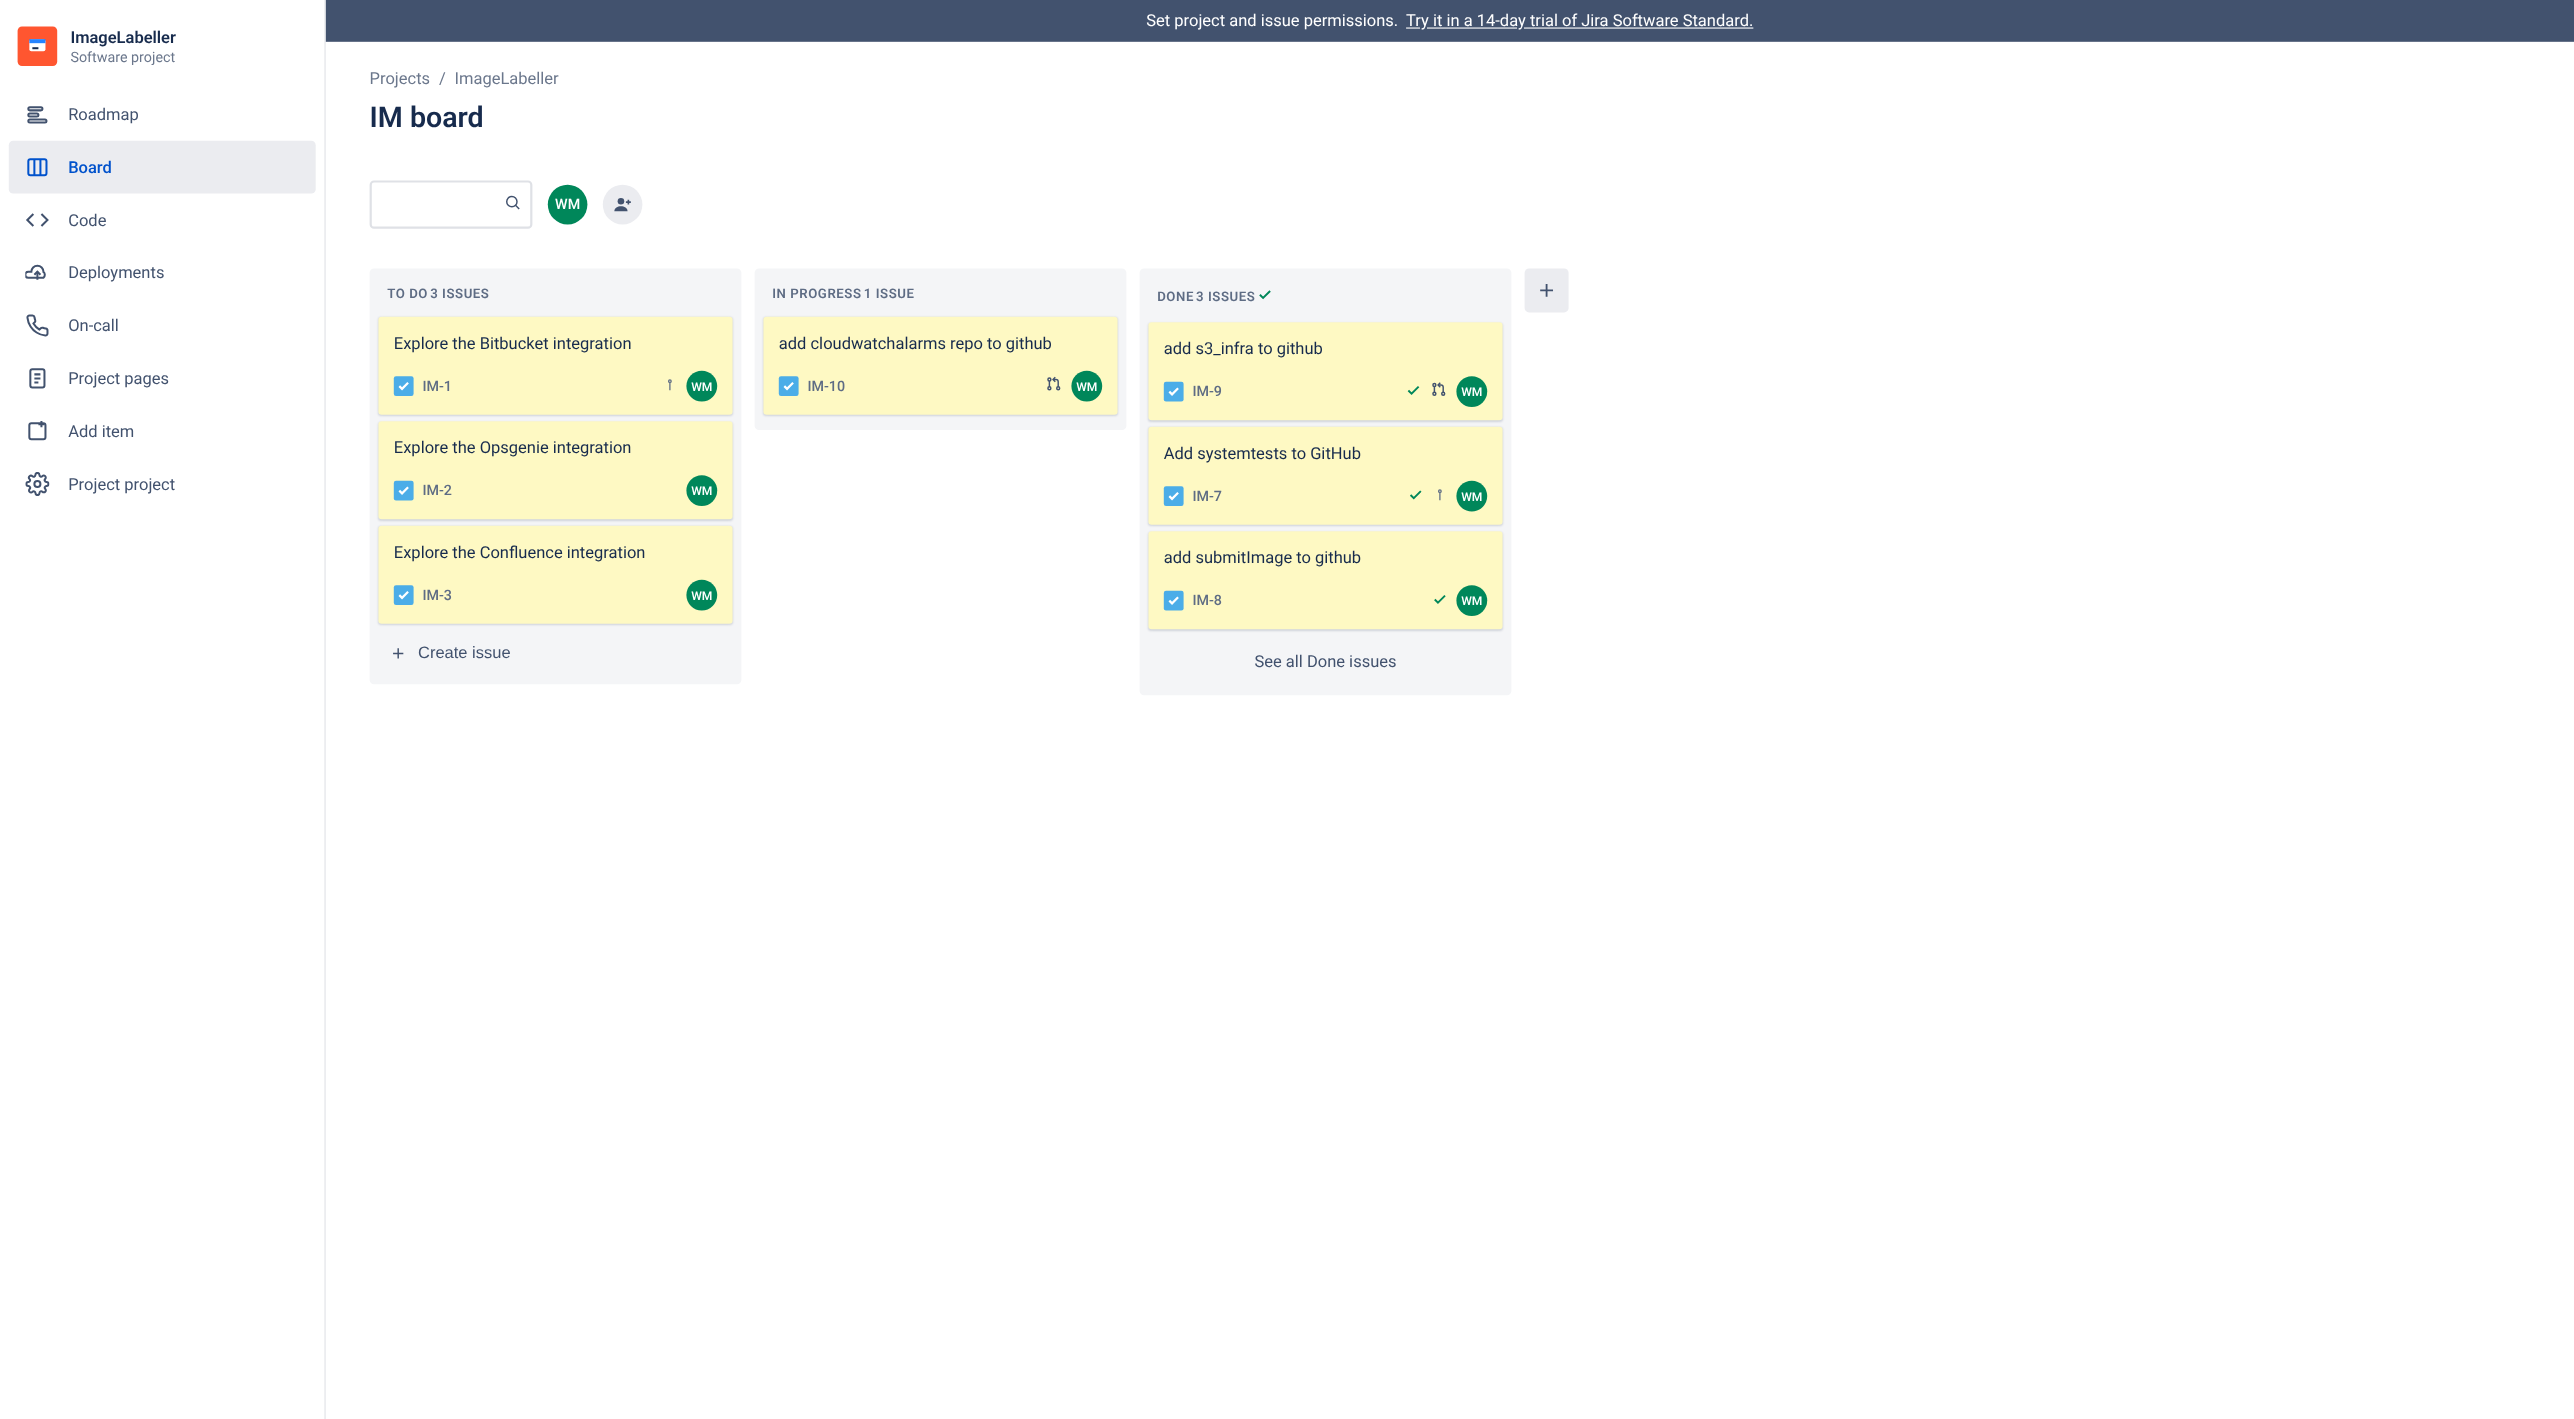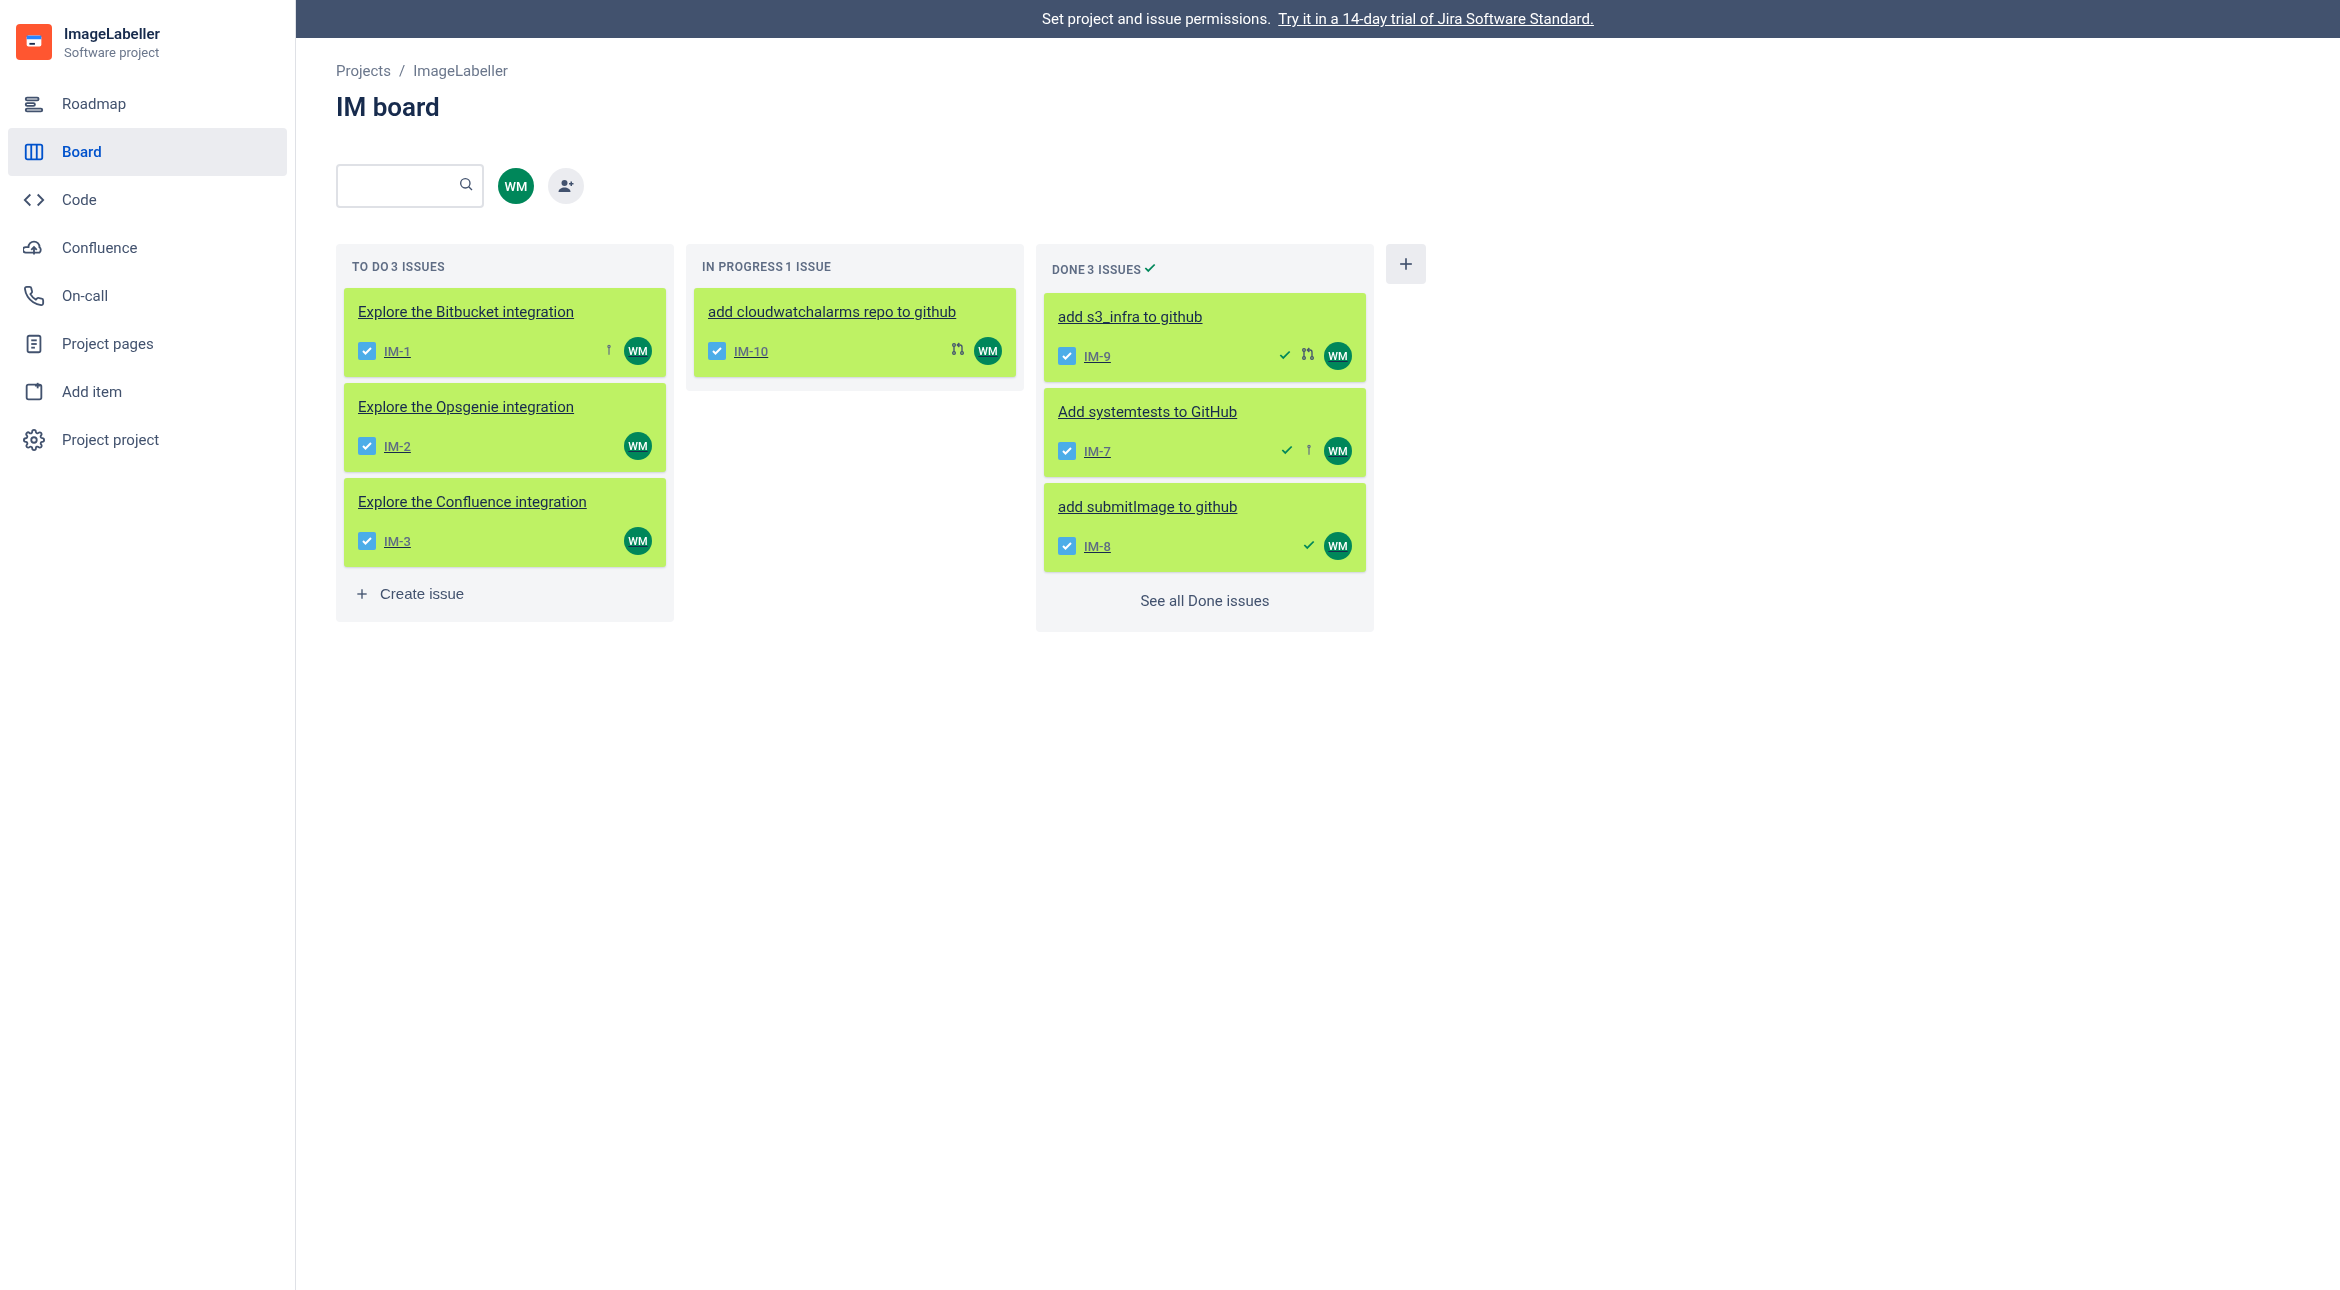--- a/index.html
+++ b/index.html
@@ -36,21 +36,21 @@
     .add-user { width: 36px; height: 36px; border-radius: 50%; background: #EBECF0; color: #42526E; display: flex; align-items: center; justify-content: center; cursor: pointer; position: relative; }
     
     
     .board { display: flex; gap: 12px; align-items: flex-start; }
     .column { background: #F4F5F7; border-radius: 4px; width: 338px; flex-shrink: 0; padding: 0 2px 8px; }
     .column-header { padding: 16px 14px 14px; display: flex; align-items: center; gap: 2px; }
     .column-title { font-size: 12px; font-weight: 600; color: #5E6C84; letter-spacing: 0.5px; }
     .column-count { font-size: 12px; font-weight: 600; color: #5E6C84; letter-spacing: 0.5px; }
     .done-check-header { color: #00875A; }
     
-    .card { background: #bef264; border-radius: 3px; margin: 0 6px 6px; padding: 14px 14px 12px; box-shadow: 0 1px 2px rgba(9,30,66,0.15); cursor: pointer; text-decoration: underline; }
+    .card { background: #fef9c3; border-radius: 3px; margin: 0 6px 6px; padding: 14px 14px 12px; box-shadow: 0 1px 2px rgba(9,30,66,0.15); cursor: pointer; }
     .card-title { font-size: 15px; color: #172B4D; line-height: 1.4; margin-bottom: 14px; }
     .card-footer { display: flex; align-items: center; justify-content: space-between; }
     .card-left { display: flex; align-items: center; gap: 8px; }
     .card-right { display: flex; align-items: center; gap: 8px; }
     .task-icon { width: 18px; height: 18px; background: #4BADE8; border-radius: 2px; display: flex; align-items: center; justify-content: center; }
     .task-icon svg { width: 12px; height: 12px; }
     .issue-key { font-size: 13px; color: #5E6C84; font-weight: 500; }
     .avatar-sm { width: 28px; height: 28px; border-radius: 50%; background: #00875A; color: #fff; display: flex; align-items: center; justify-content: center; font-size: 11px; font-weight: 500; }
     .pr-icon { color: #42526E; }
     .done-check { color: #00875A; }
@@ -110,21 +110,21 @@
           <span>Code</span>
         </li>
         <li class="nav-item">
           <span class="icon">
             <svg viewBox="0 0 24 24" fill="none" stroke="currentColor" stroke-width="2">
               <path d="M18 10a6 6 0 0 0-12 0H3a3 3 0 0 0 0 6h15a4 4 0 0 0 0-6h-1z" transform="translate(0,1)"></path>
               <polyline points="9 14 12 11 15 14"></polyline>
               <line x1="12" y1="11" x2="12" y2="19"></line>
             </svg>
           </span>
-          <span>Confluence</span>
+          <span>Deployments</span>
         </li>
         <li class="nav-item">
           <span class="icon">
             <svg viewBox="0 0 24 24" fill="none" stroke="currentColor" stroke-width="2">
               <path d="M22 16.92v3a2 2 0 0 1-2.18 2 19.79 19.79 0 0 1-8.63-3.07 19.5 19.5 0 0 1-6-6 19.79 19.79 0 0 1-3.07-8.67A2 2 0 0 1 4.11 2h3a2 2 0 0 1 2 1.72 12.84 12.84 0 0 0 .7 2.81 2 2 0 0 1-.45 2.11L8.09 9.91a16 16 0 0 0 6 6l1.27-1.27a2 2 0 0 1 2.11-.45 12.84 12.84 0 0 0 2.81.7A2 2 0 0 1 22 16.92z"></path>
             </svg>
           </span>
           <span>On-call</span>
         </li>
         <li class="nav-item">

